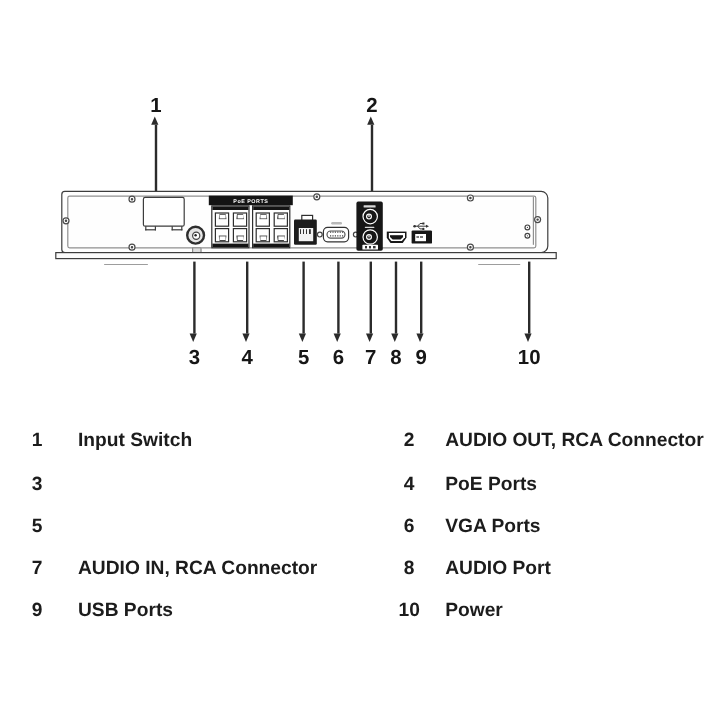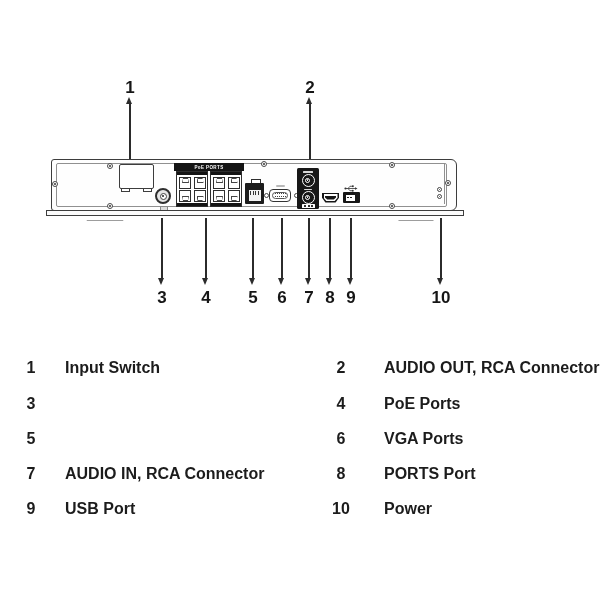--- a/index.html
+++ b/index.html
@@ -108,21 +108,21 @@
   .gnd-c{position:absolute;width:5px;height:5px;border:1px solid #444;border-radius:50%;
     background:#fff;box-sizing:border-box;z-index:5;}
   .gnd-c::after{content:'';position:absolute;left:1.1px;top:1.1px;width:1.4px;height:1.4px;
     background:#444;border-radius:50%;}
   
   .legend-row{position:absolute;left:0;width:600px;height:20px;font-size:16px;font-weight:600;
     line-height:20px;color:#1c1c1c;}
   .lnum{position:absolute;left:21px;width:20px;text-align:center;}
   .llabel{position:absolute;left:65px;white-space:nowrap;}
   .rnum{position:absolute;left:327px;width:28px;text-align:center;}
-  .rlabel{position:absolute;left:384px;white-space:nowrap;}
+  .rlabel{position:absolute;left:371px;white-space:nowrap;}
 </style>
 </head>
 <body>
 
 <div id="stage">
 
   <div class="callout-num" style="left:117px;top:78px;">1</div>
   <div class="head-up" style="left:126.4px;top:97px;"></div>
   <div class="vline" style="left:129.4px;top:104px;height:61px;"></div>
 
@@ -266,22 +266,22 @@
   </div>
   <div class="legend-row" style="top:429px;">
     <span class="lnum">5</span>
     <span class="rnum">6</span>
     <span class="rlabel">VGA Ports</span>
   </div>
   <div class="legend-row" style="top:464px;">
     <span class="lnum">7</span>
     <span class="llabel">AUDIO IN, RCA Connector</span>
     <span class="rnum">8</span>
-    <span class="rlabel">PORTS Port</span>
+    <span class="rlabel">AUDIO Port</span>
   </div>
   <div class="legend-row" style="top:499px;">
     <span class="lnum">9</span>
-    <span class="llabel">USB Port</span>
+    <span class="llabel">USB Ports</span>
     <span class="rnum">10</span>
     <span class="rlabel">Power</span>
   </div>
 
 </div>
 
 </body></html>

